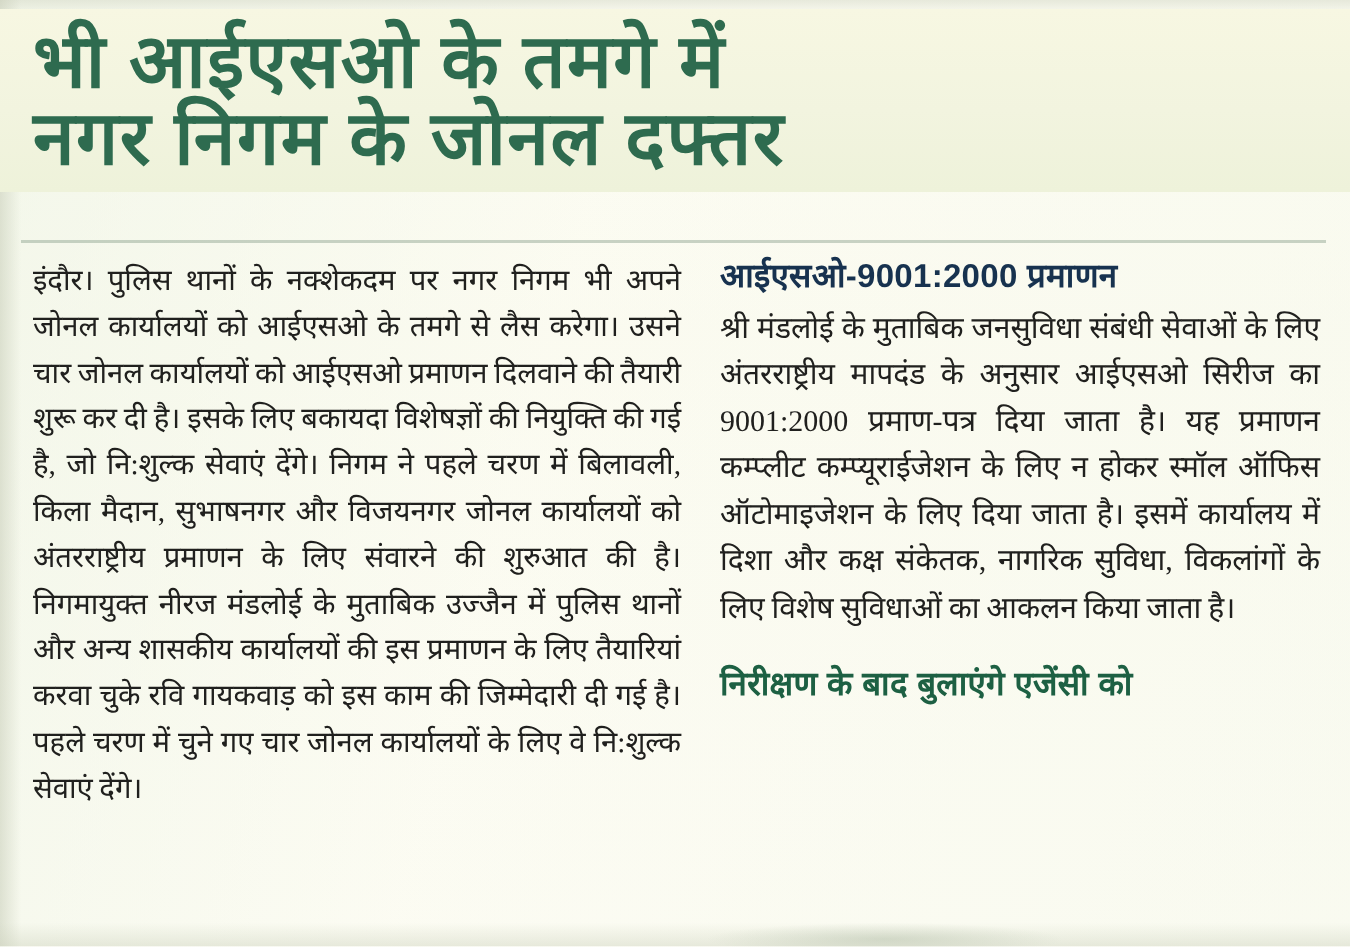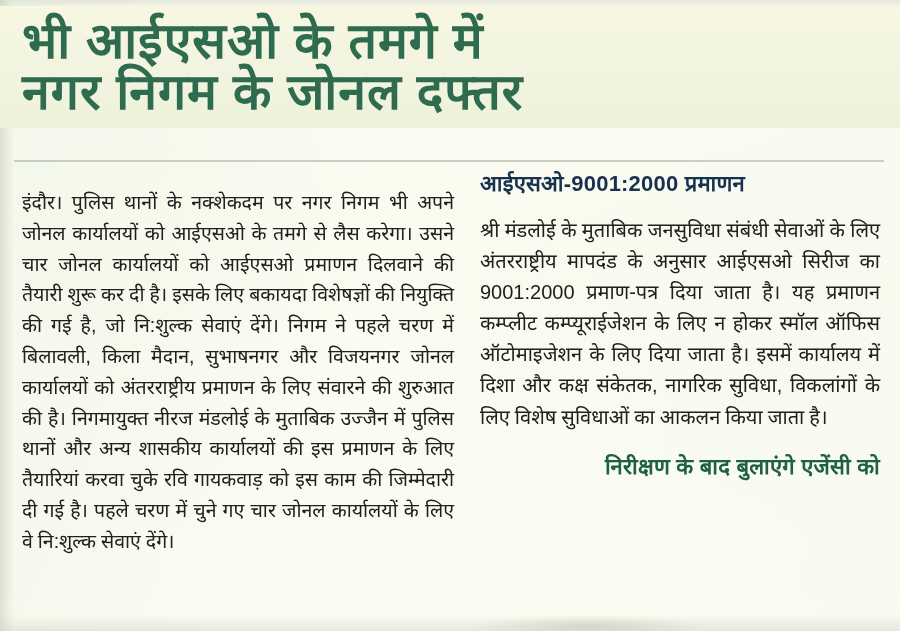--- a/index.html
+++ b/index.html
@@ -102,22 +102,22 @@
     box-sizing: border-box;
   }
   .col {
     flex: 1 1 0;
     min-width: 0;
   }
   .col-left { max-width: 432px; }
   .col-right { max-width: 400px; }
 
   p.body-text {
-    margin: 17px 0 2px 0;
-    font-family: Liberation Sans, sans-serif;
+    margin: 3px 0 2px 0;
+    font-family: Liberation Serif, serif;
     font-size: 19.5px;
     line-height: 1.58;
     color: #20201e;
     text-align: justify;
     text-justify: inter-word;
     word-spacing: -0.5px;
   }
   .col-right p.body-text {
     font-size: 20px;
     line-height: 1.56;
@@ -129,21 +129,20 @@
     font-weight: bold;
     font-size: 22px;
     color: #17324f;
     letter-spacing: .2px;
     line-height: 1.25;
   }
   h2.subhead.green {
     color: #1d6043;
     font-size: 22px;
     margin-top: 10px;
-    text-align: right;
   }
   .spacer-sm { height: 8px; }
 
   
   .bottom-artifact {
     position: absolute;
     left: 470px;
     bottom: -6px;
     width: 240px;
     height: 22px;

